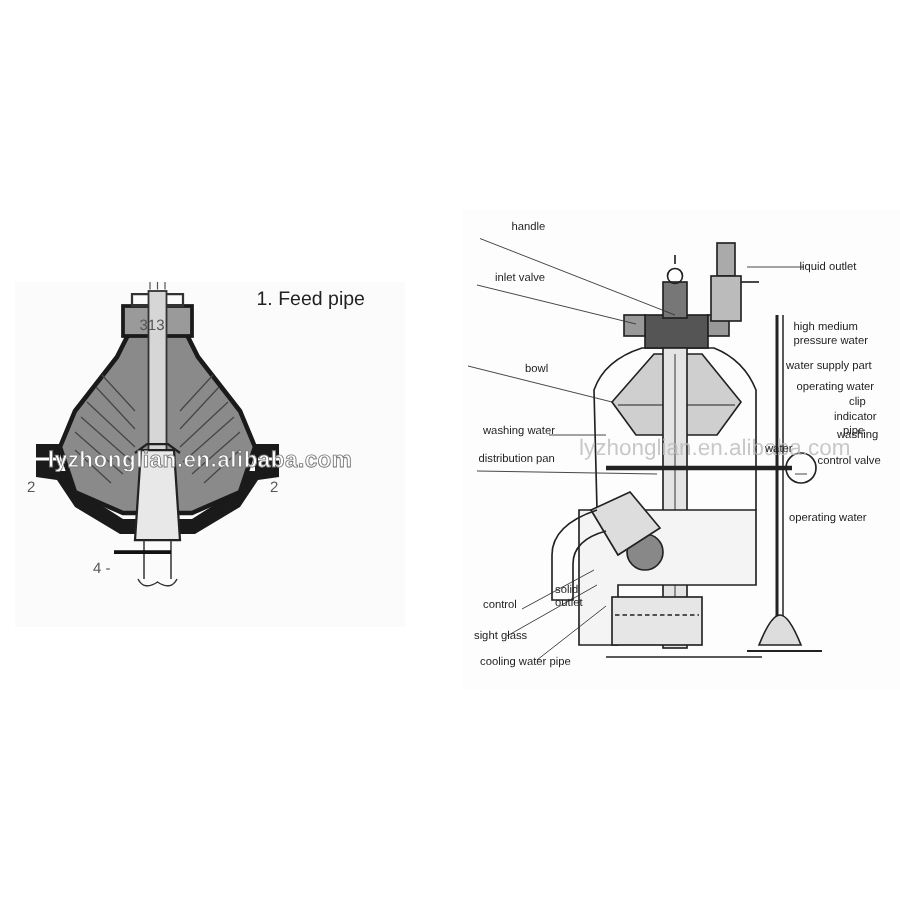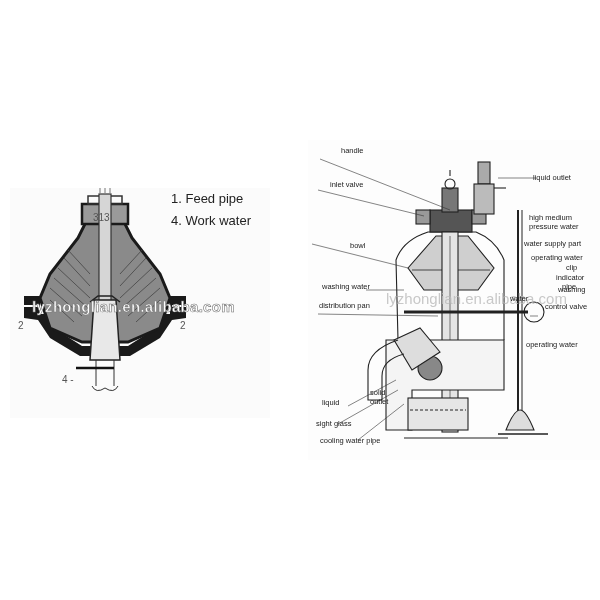--- a/index.html
+++ b/index.html
@@ -65,21 +65,20 @@
   </svg>
   <span class="num" style="left:83px;top:24px;">313</span>
   <span class="num" style="left:8px;top:132px;">2</span>
   <span class="num" style="left:170px;top:132px;">2</span>
   <span class="num" style="left:52px;top:186px;">4 -</span>
   <span class="wm" style="left:22px;top:110px;">lyzhonglian.en.alibaba.com</span>
 </div>
 
 <div class="legend">
   <div><span>1.</span> <span>Feed pipe</span></div>
-  <div><span>4.</span> <span>Work water</span></div>
 </div>
 
 <div class="panel" id="right-panel">
   <svg width="292" height="320" viewBox="0 0 292 320">
     <g fill="none" stroke="#222" stroke-width="1.1">
 
       <path d="M90,200 L88,120 Q95,100 120,92 L168,92 Q188,100 196,120 L196,200"></path>
 
       <path d="M100,128 L128,96 L160,96 L186,128 L170,150 L116,150 Z" fill="#cfcfcf"></path>
       <path d="M104,130 L182,130" stroke-width="0.8"></path>
@@ -131,21 +130,21 @@
     </g>
   </svg>
 
   <span class="wm2" style="left:78px;top:150px;">lyzhonglian.en.alibaba.com</span>
 
   <span class="lbl" style="left:33px;top:6px;">handle</span>
   <span class="lbl" style="left:22px;top:40px;">inlet valve</span>
   <span class="lbl" style="left:14px;top:101px;margin-left:28px;">bowl</span>
   <span class="lbl" style="left:14px;top:142px;">washing water</span>
   <span class="lbl" style="left:11px;top:161px;">distribution pan</span>
-  <span class="lbl" style="left:14px;top:258px;">liquid</span>
+  <span class="lbl" style="left:14px;top:258px;">control</span>
   <span class="lbl" style="left:62px;top:248px;">solid</span>
   <span class="lbl" style="left:62px;top:257px;">outlet</span>
   <span class="lbl" style="left:8px;top:279px;">sight glass</span>
   <span class="lbl" style="left:12px;top:296px;">cooling water pipe</span>
 
   <span class="lbl" style="left:225px;top:33px;">liquid outlet</span>
   <span class="lbl" style="left:221px;top:73px;">high medium</span>
   <span class="lbl" style="left:221px;top:82px;">pressure water</span>
   <span class="lbl" style="left:216px;top:99px;">water supply part</span>
   <span class="lbl" style="left:223px;top:113px;">operating water</span>

